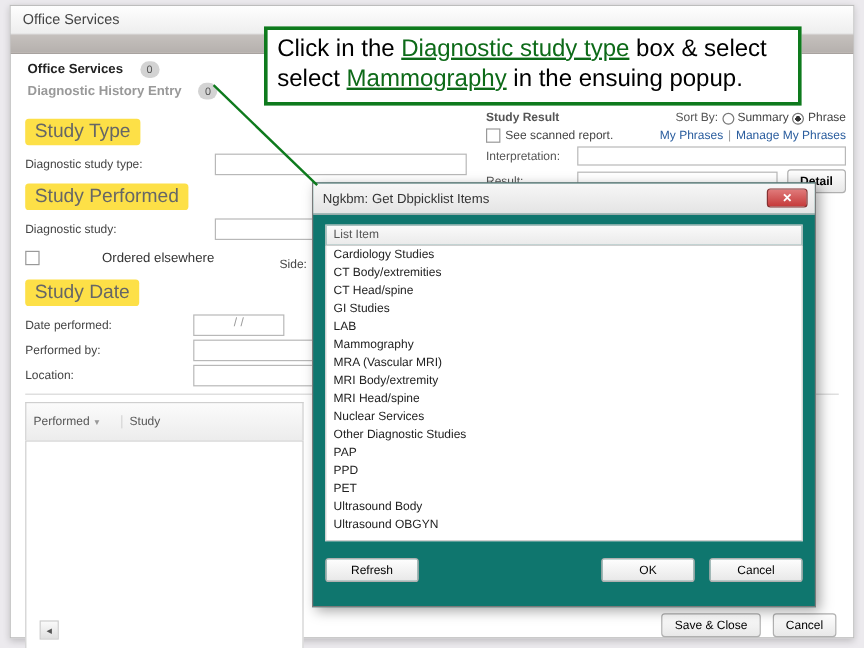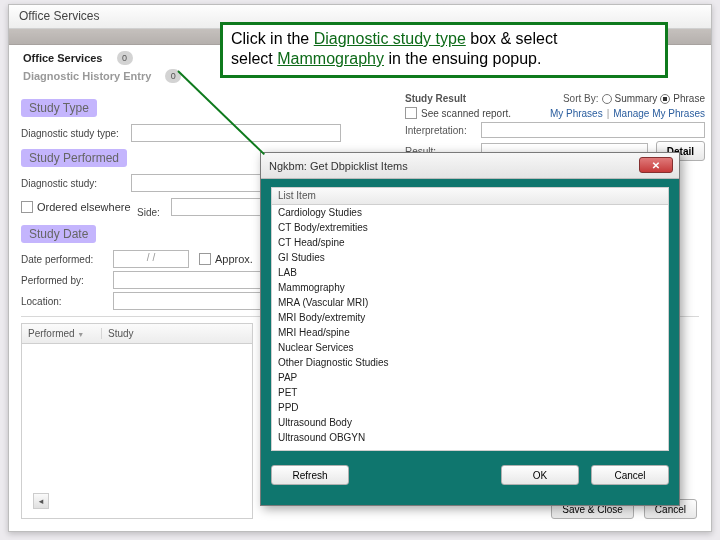--- a/index.html
+++ b/index.html
@@ -7,43 +7,43 @@
   .window { position:absolute; left:8px; top:4px; width:704px; height:528px; background:#fff; border:1px solid #bdbdbd; box-shadow:0 2px 6px rgba(0,0,0,0.2);}
   .titlebar { background:linear-gradient(#fefefe,#eeeeee); height:24px; border-bottom:1px solid #d0d0d0; padding:4px 10px; font-size:12px; color:#444;}
   .titlebar-text { font-weight:normal; }
   .header-blur { background:linear-gradient(#a9a9a9,#8e8e8e); height:16px; border-bottom:1px solid #777; opacity:0.6;}
   .tabs { padding:6px 14px 2px 14px;}
   .tabrow { display:flex; align-items:center; gap:10px; margin-bottom:4px;}
   .tab-label { font-weight:bold; font-size:11px; color:#222;}
   .tab-label.dim { color:#999; font-weight:bold;}
   .badge { display:inline-flex; align-items:center; justify-content:center; min-width:16px; height:14px; border-radius:8px; background:#d3d3d3; color:#555; font-size:9px; padding:0 4px; margin-left:4px;}
   .content { padding:6px 12px 0 12px; position:relative; }
-  .section-label { display:inline-block; background:#c4b5fd; color:#666; font-size:12px; padding:2px 8px; border-radius:3px; margin:4px 0;}
-  .form-row { display:flex; align-items:center; margin:3px 0;}
+  .section-label { display:inline-block; background:#fde047; color:#666; font-size:16px; padding:2px 8px; border-radius:3px; margin:4px 0;}
+  .form-row { display:flex; align-items:center; margin:3px 0;gap:48px;}
   .form-label { font-size:10px; color:#444; width:110px;}
   .form-label.short { width:92px;}
   .text-input { border:1px solid #b8b8b8; height:18px; background:#fff; padding:1px 3px; font-size:10px;}
   .chk { width:12px; height:12px; border:1px solid #999; background:#fff; display:inline-block; vertical-align:middle; margin-right:4px;}
   .right-panel { position:absolute; top:4px; right:6px; width:300px; font-size:10px; color:#444;}
   .rp-row { display:flex; align-items:center; margin-bottom:3px;}
   .rp-row .lbl { width:76px; text-align:left; color:#555;}
   .link-blue { color:#2a5d9e; font-size:10px;}
   .radio-dot { width:10px; height:10px; border-radius:50%; border:1px solid #777; background:#fff; display:inline-block; vertical-align:middle; margin:0 3px;}
   .radio-dot.sel { background:radial-gradient(#333 0 40%, #fff 41% 100%);}
   .btn { border:1px solid #b0b0b0; background:linear-gradient(#fefefe,#e8e8e8); height:20px; padding:2px 10px; font-size:10px; border-radius:3px; cursor:pointer; display:inline-flex; align-items:center; justify-content:center;}
   .hr { border:none; border-top:1px solid #d8d8d8; margin:6px 0;}
-  .grid-header { display:flex; background:linear-gradient(#fbfbfb,#ececec); border:1px solid #cfcfcf; border-bottom:none; height:20px; align-items:center; font-size:10px; color:#555;}
+  .grid-header { display:flex; background:linear-gradient(#fbfbfb,#ececec); border:1px solid #cfcfcf; border-bottom:none; height:32px; align-items:center; font-size:10px; color:#555;}
   .grid-header .col1 { width:80px; padding-left:6px; border-right:1px solid #d5d5d5;}
   .grid-header .col2 { flex:1; padding-left:6px;}
   .grid-header .sort { font-size:8px; color:#999; margin-left:4px;}
   .grid-body { border:1px solid #cfcfcf; height:176px; background:#fff;}
   .scroll-btn { position:absolute; left:12px; bottom:10px; width:16px; height:16px; background:linear-gradient(#fafafa,#e0e0e0); border:1px solid #ccc; display:flex; align-items:center; justify-content:center; font-size:9px; color:#555;}
-  .footer-btns { position:absolute; bottom:12px; right:14px; display:flex; gap:10px;}
+  .footer-btns { position:absolute; bottom:0; right:14px; display:flex; gap:10px;}
   
-  .callout { position:absolute; left:220px; top:22px; width:448px; background:#fff; border:3px solid #0e7a1d; padding:4px 8px 6px 8px; z-index:50; font-family:"Comic Sans MS",cursive; font-size:16px; color:#000; line-height:1.25;}
+  .callout { position:absolute; left:220px; top:22px; width:448px; background:#fff; border:3px solid #0e7a1d; padding:4px 8px 6px 8px; z-index:50; font-family:"Comic Sans MS",cursive; font-size:20px; color:#000; line-height:1.25;}
   .callout .ul { text-decoration:underline; color:#0d6a18;}
   .callout-line { position:absolute; left:178px; top:70px; width:120px; height:2px; background:#0e7a1d; transform-origin:left center; transform:rotate(44deg); z-index:49;}
   
   .popup { position:absolute; left:260px; top:152px; width:420px; height:354px; background:#0f766e; border:1px solid #7a7a7a; box-shadow:3px 3px 10px rgba(0,0,0,0.35); z-index:40;}
   .popup-title { height:26px; background:linear-gradient(#f7f7f7,#e4e4e4); border-bottom:1px solid #bbb; display:flex; align-items:center; padding:0 8px; font-size:11px; color:#333; position:relative;}
   .popup-close { position:absolute; right:6px; top:4px; width:34px; height:16px; background:linear-gradient(#e07a7a,#c53a3a); border:1px solid #843030; border-radius:3px; display:flex; align-items:center; justify-content:center; color:#fff; font-size:10px; font-weight:bold;}
   .popup-body { padding:8px 10px;}
   .popup-listhdr { background:linear-gradient(#fafafa,#eaeaea); border:1px solid #cfcfcf; height:18px; font-size:10px; color:#555; padding:2px 6px;}
   .popup-list { border:1px solid #cfcfcf; border-top:none; height:246px; background:#fff; overflow:hidden; font-size:10px;}
   .popup-list .li { padding:1px 6px; height:15px; line-height:14px; white-space:nowrap; color:#222;}
@@ -174,22 +174,22 @@
         <div class="li">CT Head/spine</div>
         <div class="li">GI Studies</div>
         <div class="li">LAB</div>
         <div class="li">Mammography</div>
         <div class="li">MRA (Vascular MRI)</div>
         <div class="li">MRI Body/extremity</div>
         <div class="li">MRI Head/spine</div>
         <div class="li">Nuclear Services</div>
         <div class="li">Other Diagnostic Studies</div>
         <div class="li">PAP</div>
+        <div class="li">PPD</div>
         <div class="li">PET</div>
-        <div class="li">PPD</div>
         <div class="li">Ultrasound Body</div>
         <div class="li">Ultrasound OBGYN</div>
       </div>
   </div>
   <div class="popup-footer">
     <button class="btn wide">Refresh</button>
     <div class="right">
       <button class="btn wide">OK</button>
       <button class="btn wide">Cancel</button>
     </div>

